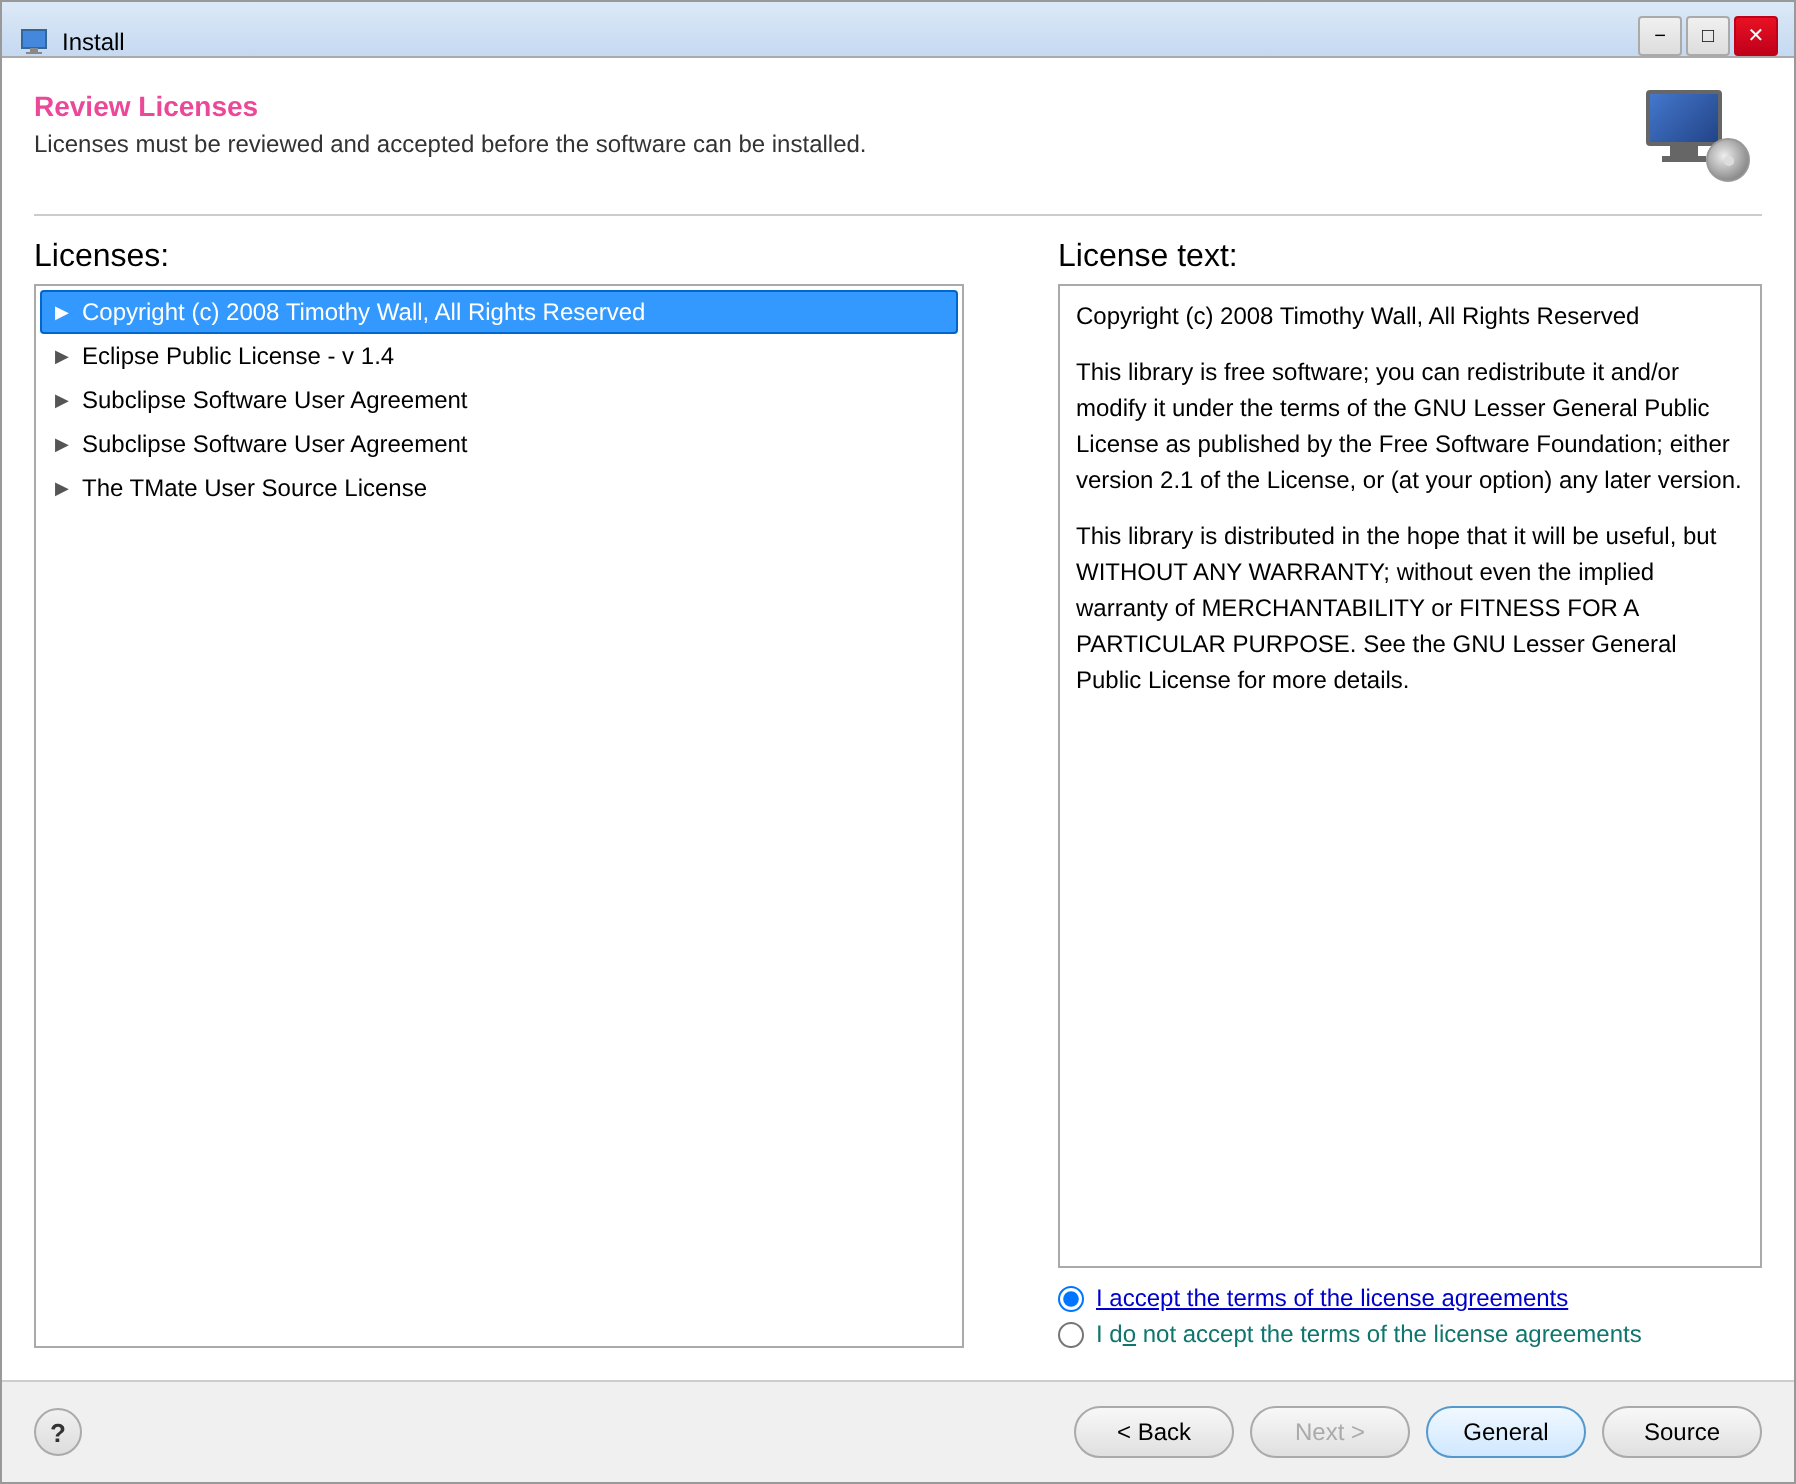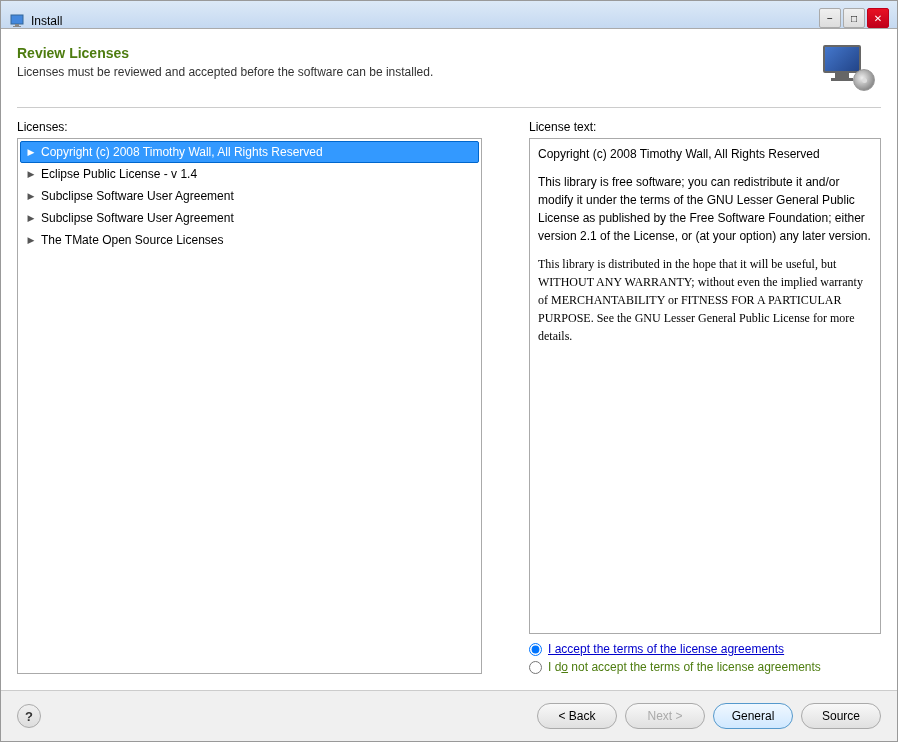--- a/index.html
+++ b/index.html
@@ -78,21 +78,21 @@
       display: flex;
       align-items: flex-start;
       margin-bottom: 12px;
     }
     .header-text {
       flex: 1;
     }
     .header-title {
       font-size: 14px;
       font-weight: bold;
-      color: #4d7c0f;
+      color: #ec4899;
       margin-bottom: 4px;
     }
     .header-subtitle {
       font-size: 12px;
       color: #333;
     }
     .header-icon {
       width: 60px;
       height: 50px;
       display: flex;
@@ -117,21 +117,21 @@
       display: flex;
       flex-direction: column;
     }
     .right-panel {
       flex: 1;
       display: flex;
       flex-direction: column;
       margin-left: 39px;
     }
     .panel-label {
-      font-size: 12px;
+      font-size: 16px;
       color: #000;
       margin-bottom: 4px;
     }
     .licenses-list {
       flex: 1;
       border: 1px solid #aaa;
       background: white;
       overflow-y: auto;
       padding: 2px;
     }
@@ -196,21 +196,21 @@
       display: flex;
       align-items: center;
       gap: 6px;
       font-size: 12px;
     }
     .radio-option input[type="radio"] {
       margin: 0;
       cursor: pointer;
     }
     .radio-label {
-      color: #4d7c0f;
+      color: #0f766e;
     }
     .radio-label.selected-text {
       text-decoration: underline;
       color: #0000cc;
     }
     .footer-area {
       background: #f0f0f0;
       border-top: 1px solid #ccc;
       padding: 12px 16px;
       display: flex;
@@ -368,31 +368,31 @@
           <div class="license-item">
             <span class="expand-arrow">▶</span>
             <span class="license-item-text">Subclipse Software User Agreement</span>
           </div>
           <div class="license-item">
             <span class="expand-arrow">▶</span>
             <span class="license-item-text">Subclipse Software User Agreement</span>
           </div>
           <div class="license-item">
             <span class="expand-arrow">▶</span>
-            <span class="license-item-text">The TMate Open Source Licenses</span>
+            <span class="license-item-text">The TMate User Source License</span>
           </div>
         </div>
       </div>
 
       <div class="right-panel">
         <div class="panel-label">License text:</div>
         <div class="license-text-area">
           <p style="margin-bottom:10px;">Copyright (c) 2008 Timothy Wall, All Rights Reserved</p>
           <p style="margin-bottom:10px;">This library is free software; you can redistribute it and/or modify it under the terms of the GNU Lesser General Public License as published by the Free Software Foundation; either version 2.1 of the License, or (at your option) any later version.</p>
-          <p style="margin-bottom:10px;font-family:Liberation Serif, serif;">This library is distributed in the hope that it will be useful, but WITHOUT ANY WARRANTY; without even the implied warranty of MERCHANTABILITY or FITNESS FOR A PARTICULAR PURPOSE.  See the GNU Lesser General Public License for more details.</p>
+          <p style="margin-bottom:10px;">This library is distributed in the hope that it will be useful, but WITHOUT ANY WARRANTY; without even the implied warranty of MERCHANTABILITY or FITNESS FOR A PARTICULAR PURPOSE.  See the GNU Lesser General Public License for more details.</p>
         </div>
 
         <div class="acceptance-section">
           <label class="radio-option">
             <input type="radio" name="license-acceptance" checked="" style="">
             <span class="radio-label selected-text">I accept the terms of the license agreements</span>
           </label>
           <label class="radio-option">
             <input type="radio" name="license-acceptance" style="">
             <span class="radio-label">

